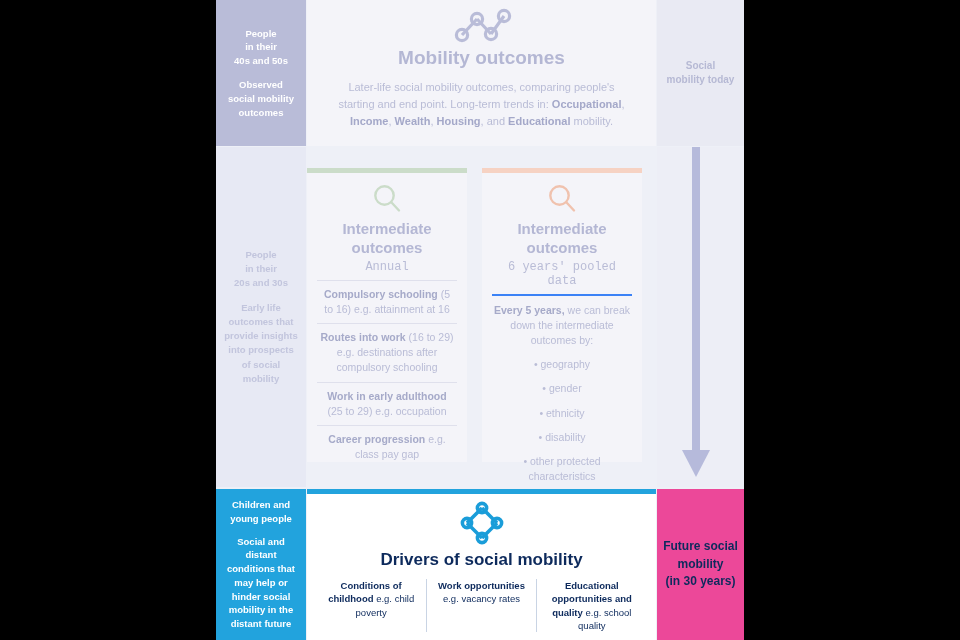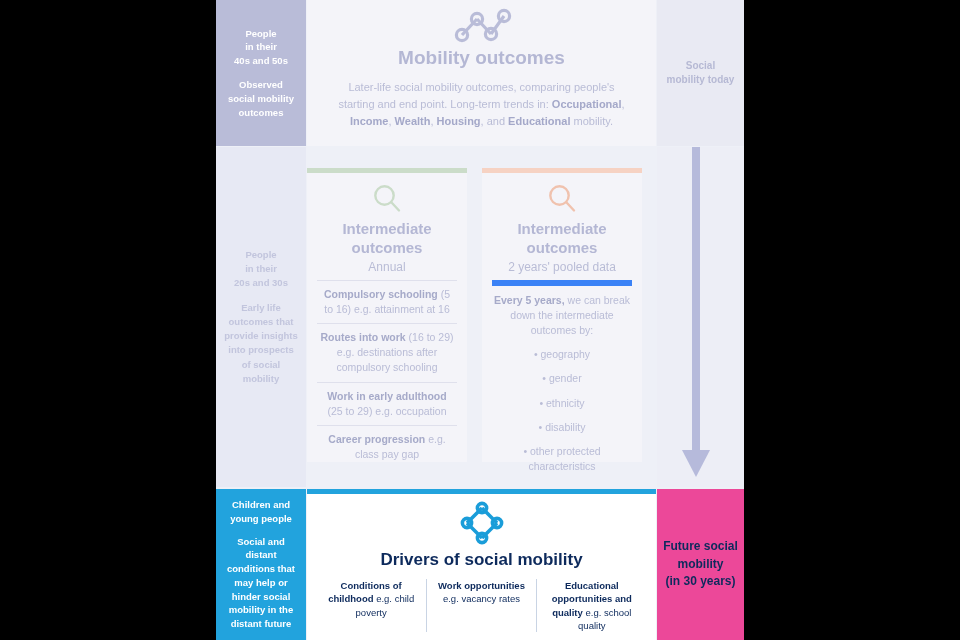--- a/index.html
+++ b/index.html
@@ -72,30 +72,30 @@
     position: absolute; top: 21px; width: 160px; height: 294px;
     background: #f4f4f9;
     display: flex; flex-direction: column; align-items: center;
     padding: 0 10px;
   }
   #icard-annual { left: 91px; }
   #icard-pooled { left: 266px; }
   .icard-topbar { position: absolute; left: 0; top: 0; width: 160px; height: 5px; }
   .icard-inner { margin-top: 14px; width: 100%; display:flex; flex-direction:column; align-items:center; }
   .icard-title { color: #b4b7d4; font-size: 15px; font-weight: bold; line-height: 1.25; text-align: center; margin-top: 4px; }
-  .icard-sub { color: #b9bcd6; font-size: 12px; text-align: center; margin-top: 2px; margin-bottom: 6px; }
+  .icard-sub { color: #b9bcd6; font-size: 12px; text-align: center; margin-top: 2px; margin-bottom: 6px; font-family: Liberation Mono, monospace; }
   .icard-items { width: 100%; }
   .icard-item {
     border-top: 1px solid #dfe0ec;
     padding: 6px 2px 6px 2px;
     text-align: center; font-size: 10.5px; line-height: 1.45; color: #b9bcd6;
   }
   .icard-item b { color: #a6aac9; }
   .bullets { width:100%; }
-  .bullets .lead { text-align:center; font-size:10.5px; line-height:1.45; color:#b9bcd6; padding-top:7px; border-top:6px solid #3b82f6; }
+  .bullets .lead { text-align:center; font-size:10.5px; line-height:1.45; color:#b9bcd6; padding-top:7px; border-top:2px solid #3b82f6; }
   .bullets .lead b { color:#a6aac9; }
   .bullets .b { text-align:center; font-size:10.5px; color:#b9bcd6; line-height:1.45; margin-top:9px; }
 
   
   .row3 { position: absolute; left: 0; top: 489px; width: 528px; height: 151px; background:#eef0f7;}
   .row3-left {
     position: absolute; left: 0; top: 0; width: 90px; height: 151px;
     background: #22a3dd;
     display: flex; flex-direction: column; align-items: center; justify-content: center;
     text-align: center; color: #ffffff; font-size: 9.5px; font-weight: bold;
@@ -225,21 +225,21 @@
         <div class="icard-inner">
           <span>
             <svg width="34" height="34" viewBox="0 0 34 34">
               <g stroke="#f0c2ae" stroke-width="2.4" fill="none" stroke-linecap="round">
                 <circle cx="14.5" cy="13.5" r="9.2"></circle>
                 <line x1="21.3" y1="20.3" x2="29" y2="28.5"></line>
               </g>
             </svg>
           </span>
           <div class="icard-title">Intermediate outcomes</div>
-          <div class="icard-sub">2 years' pooled data</div>
+          <div class="icard-sub">6 years' pooled data</div>
           <div class="bullets">
             <div class="lead">
               <b>Every 5 years,</b><span> we can break down the intermediate outcomes by:</span>
             </div>
             <div id="pooled-bullets">
                 <div class="b">• geography</div>
                 <div class="b">• gender</div>
                 <div class="b">• ethnicity</div>
                 <div class="b">• disability</div>
                 <div class="b">• other protected characteristics</div>

